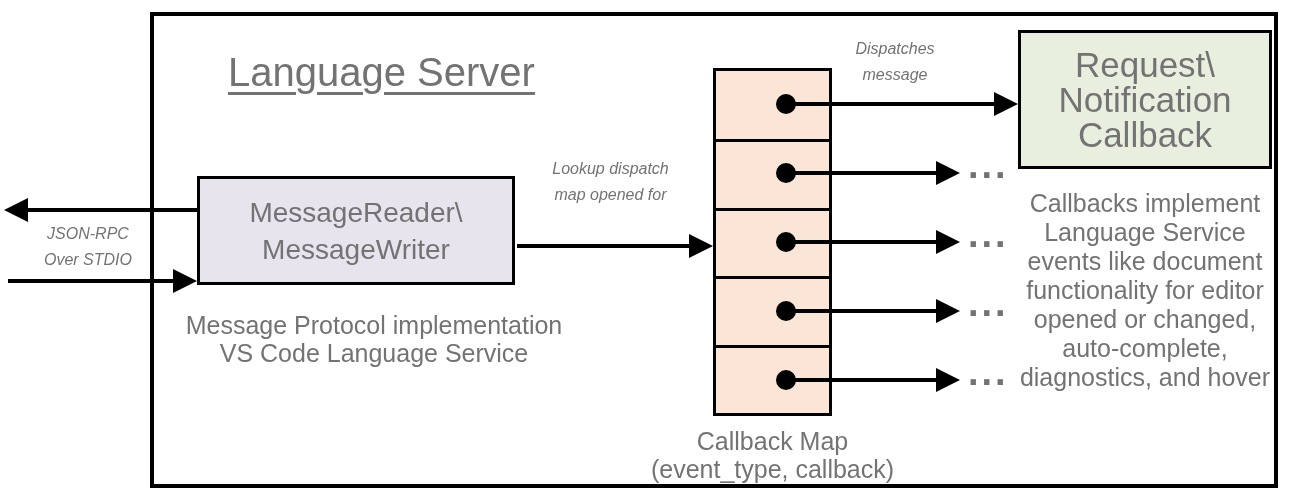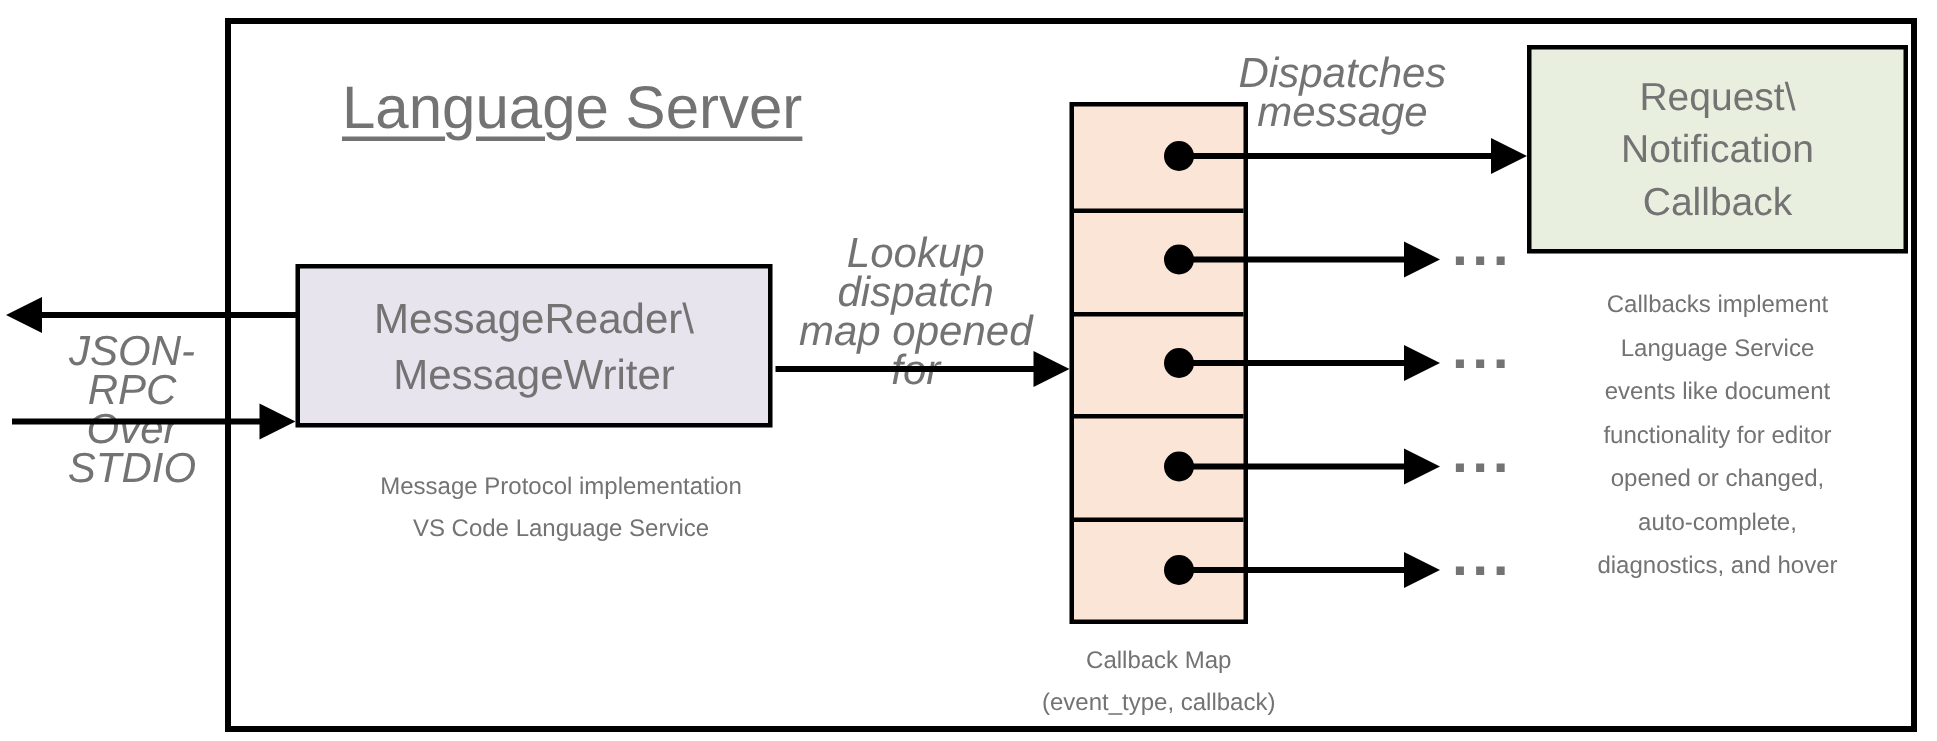--- a/index.html
+++ b/index.html
@@ -17,37 +17,37 @@
     left:228px; top:50px; font-size:40px; white-space:nowrap;
     text-decoration:underline; text-decoration-thickness:3px; text-underline-offset:6px;
   }
 
   .node {
     box-sizing:border-box; border:3px solid #000;
     display:flex; flex-direction:column; align-items:center; justify-content:center;
     text-align:center;
   }
   .msg-box   { left:197px;  top:176px; width:318px; height:109px; background:var(--lavender,#E7E4EE); font-size:28px; line-height:37px; }
-  .green-box { left:1018px; top:30px;  width:254px; height:139px; background:var(--green,#E8EFDF);   font-size:26px; line-height:35px;text-align:center; }
+  .green-box { left:1018px; top:30px;  width:254px; height:139px; background:var(--green,#E8EFDF);   font-size:35px; line-height:35px;text-align:center; }
 
   .dmap {
     left:713px; top:68px; width:119px; height:348px;
     border:3px solid #000; box-sizing:border-box;
     display:grid; grid-template-rows:repeat(5,1fr);
     background:var(--peach,#FBE5D6);
   }
   .dmap .cell { border-top:3px solid #000; }
   .dmap .cell:first-child { border-top:none; }
 
-  .caption { text-align:center; font-size:16px; }
+  .caption { text-align:center; font-size:25px; }
   .msg-caption      { left:174px;  top:311px; width:400px; line-height:28px; }
   .dispatch-caption { left:650px;  top:427px; width:245px; line-height:28px; }
   .right-caption    { left:1018px; top:189px; width:254px; line-height:29px; }
 
-  .label-italic { font-style:italic; text-align:center; font-size:28px; line-height:26px; }
+  .label-italic { font-style:italic; text-align:center; font-size:16px; line-height:26px; }
   .io-label         { left:18px;  top:221px; width:140px; }
   .lookup-label     { left:518px; top:156px; width:185px; }
   .dispatches-label { left:815px; top:36px;  width:160px; }
 
   svg.overlay { position:absolute; left:0; top:0; z-index:5; pointer-events:none; }
   svg.overlay line    { stroke:var(--line,#000); stroke-width:4; }
   svg.overlay polygon { fill:var(--line,#000); }
   svg.overlay circle  { fill:var(--line,#000); }
 
   .ellipsis {

